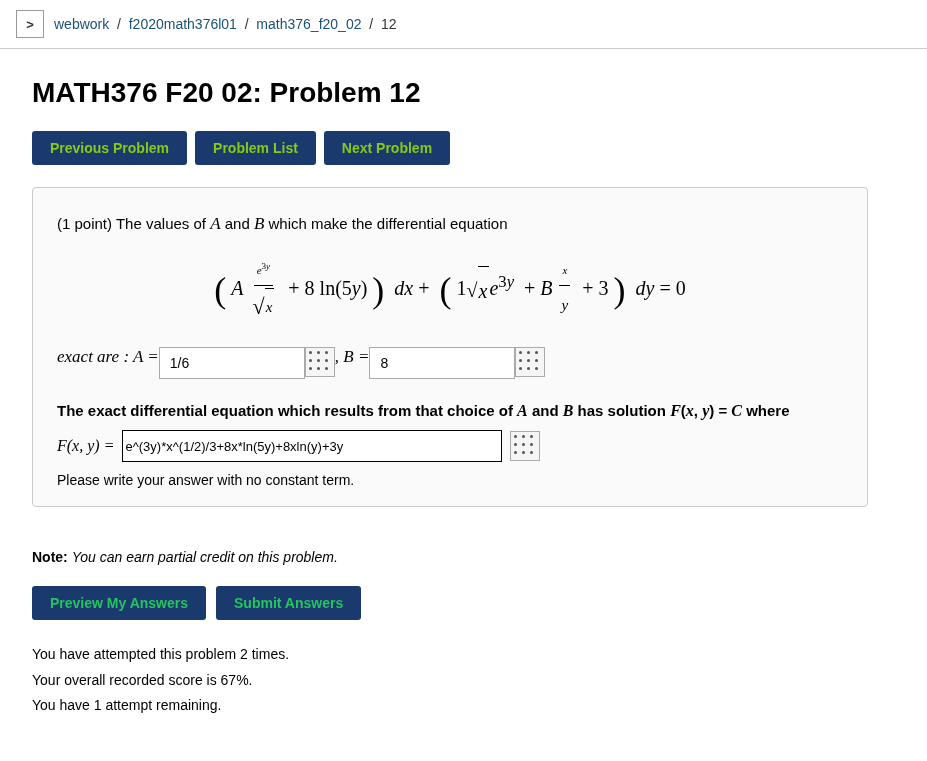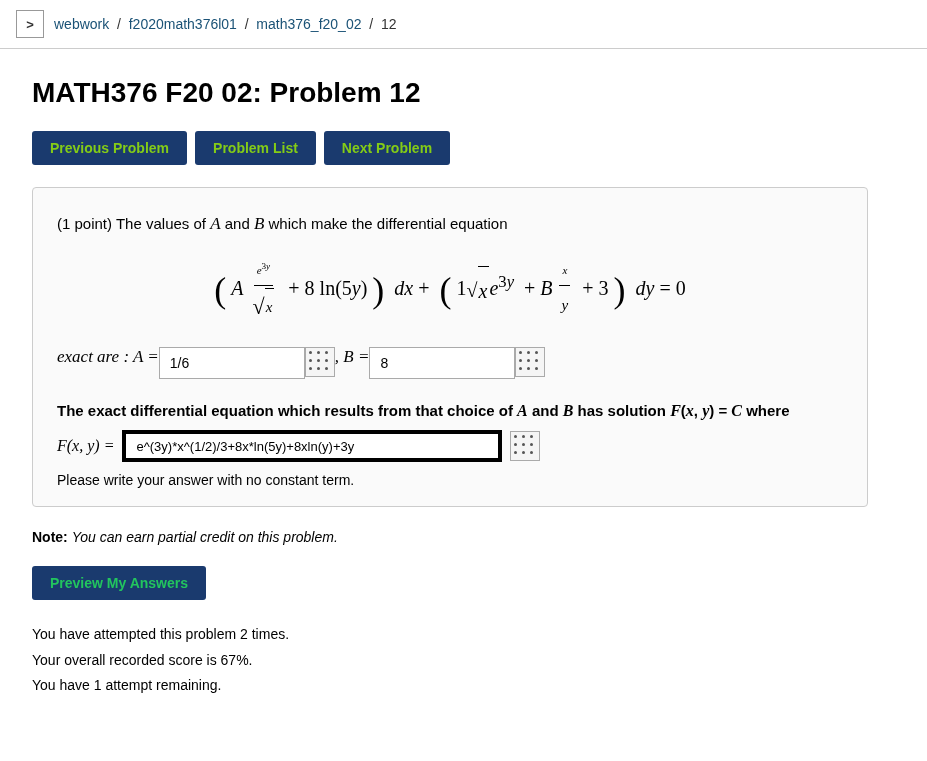--- a/index.html
+++ b/index.html
@@ -67,21 +67,21 @@
       cursor: pointer;
       border-radius: 3px;
     }
 
     
     .problem-box {
       border: 1px solid #ccc;
       border-radius: 4px;
       padding: 22px 24px 18px 24px;
       background: #fafafa;
-      margin-bottom: 20px;
+      margin-bottom: 40px;
     }
     .problem-intro {
       font-size: 15px;
       margin-bottom: 18px;
       line-height: 1.6;
     }
     .math-display {
       text-align: center;
       font-size: 20px;
       margin: 18px 0 22px 0;
@@ -181,22 +181,22 @@
       font-weight: bold;
     }
     .solution-input-row {
       display: flex;
       align-items: center;
       gap: 8px;
       margin-bottom: 10px;
       flex-wrap: wrap;
     }
     .solution-input {
-      border: 4px solid #000000;
-      padding: 5px 10px;
+      border: 1px solid #000000;
+      padding: 5px 2px;
       font-size: 13px;
       width: 380px;
       height: 32px;
     }
     .no-constant {
       font-size: 14px;
       color: #000;
     }
 
     
@@ -358,20 +358,21 @@
     <div class="no-constant">Please write your answer with no constant term.</div>
   </div>
 
   <div class="note-line">
     <strong>Note:</strong>
     <em> <span>You can earn partial credit on this problem.</span></em>
   </div>
 
   <div class="action-buttons">
     <button class="action-btn">Preview My Answers</button>
+    <button class="action-btn">Submit Answers</button>
   </div>
 
   <div class="status-lines">
     <div>You have attempted this problem 2 times.</div>
     <div>Your overall recorded score is 67%.</div>
     <div>You have 1 attempt remaining.</div>
   </div>
 
 </div>
 

